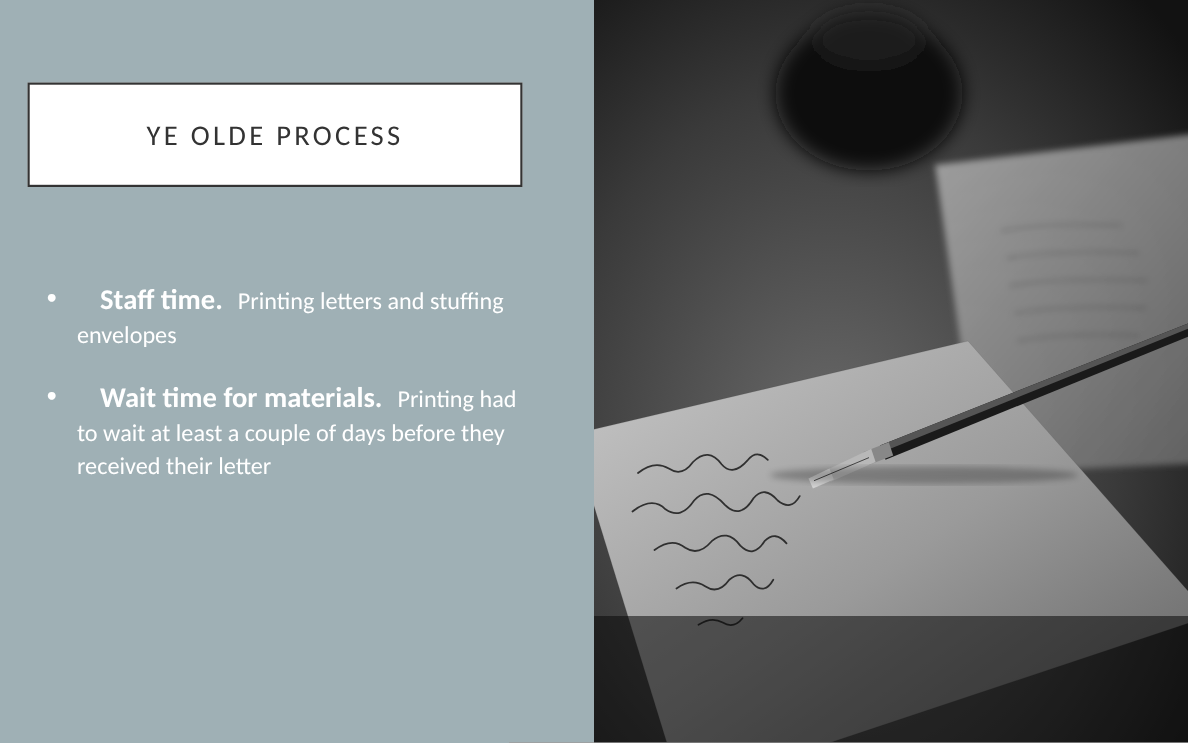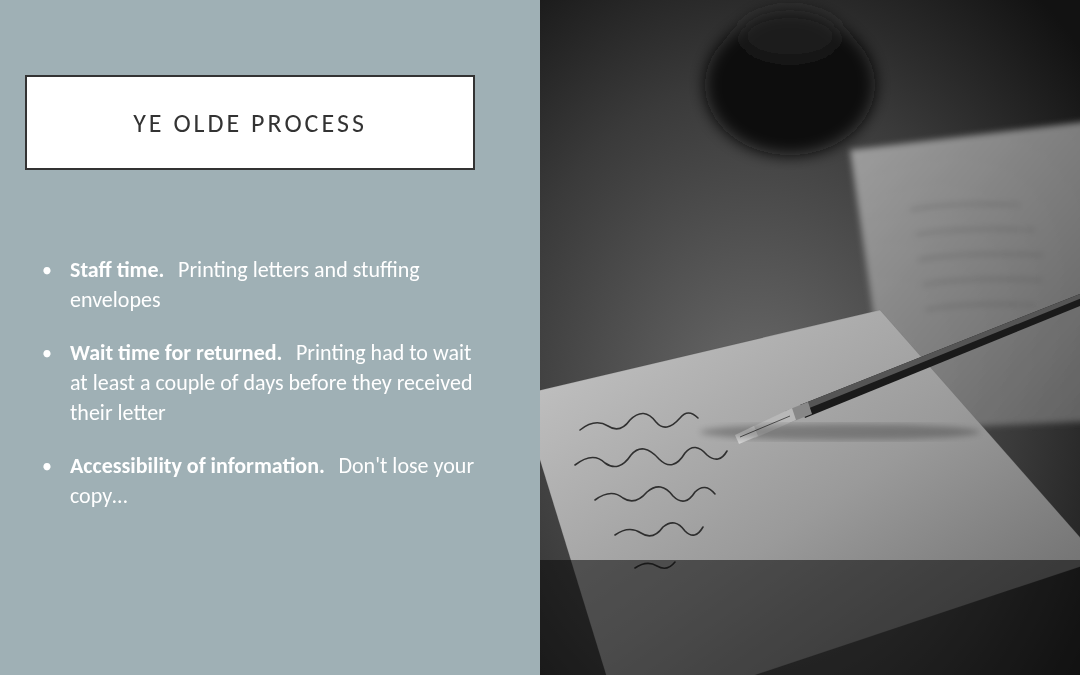--- a/index.html
+++ b/index.html
@@ -56,22 +56,23 @@
     .bullet-item::before {
       content: "•";
       position: absolute;
       left: 2px;
       top: 2px;
       font-size: 20px;
       color: #ffffff;
     }
     .bullet-heading {
       font-weight: bold;
-      font-size: 22px;
+      font-size: 26px;
       color: #ffffff;
+      margin-left: 21px;
     }
     .bullet-desc {
       font-size: 22px;
       color: #ffffff;
       font-weight: 400;
     }
     .right-panel {
       width: 540px;
       height: 675px;
       position: relative;
@@ -90,26 +91,22 @@
 <div class="left-panel">
   <div class="title-box">
     <div class="title-text">YE OLDE PROCESS</div>
   </div>
   <ul class="bullet-list">
     <li class="bullet-item">
       <span class="bullet-heading">Staff time.</span>
       <span class="bullet-desc">&nbsp;&nbsp;<span>Printing letters and stuffing envelopes</span></span>
     </li>
     <li class="bullet-item">
-      <span class="bullet-heading">Wait time for returned.</span>
+      <span class="bullet-heading">Wait time for materials.</span>
       <span class="bullet-desc">&nbsp;&nbsp;<span>Printing had to wait at least a couple of days before they received their letter</span></span>
-    </li>
-    <li class="bullet-item">
-      <span class="bullet-heading">Accessibility of information.</span>
-      <span class="bullet-desc">&nbsp;&nbsp;<span>Don't lose your copy…</span></span>
     </li>
   </ul>
 </div>
 
 <div class="right-panel" aria-label="Black and white photograph of handwritten letter with fountain pen and ink bottle">
   <svg viewBox="0 0 540 675" preserveAspectRatio="xMidYMid slice">
     <defs>
       <radialGradient id="vignette" cx="40%" cy="60%" r="80%">
         <stop offset="0%" stop-color="#6a6a6a"></stop>
         <stop offset="60%" stop-color="#3a3a3a"></stop>

